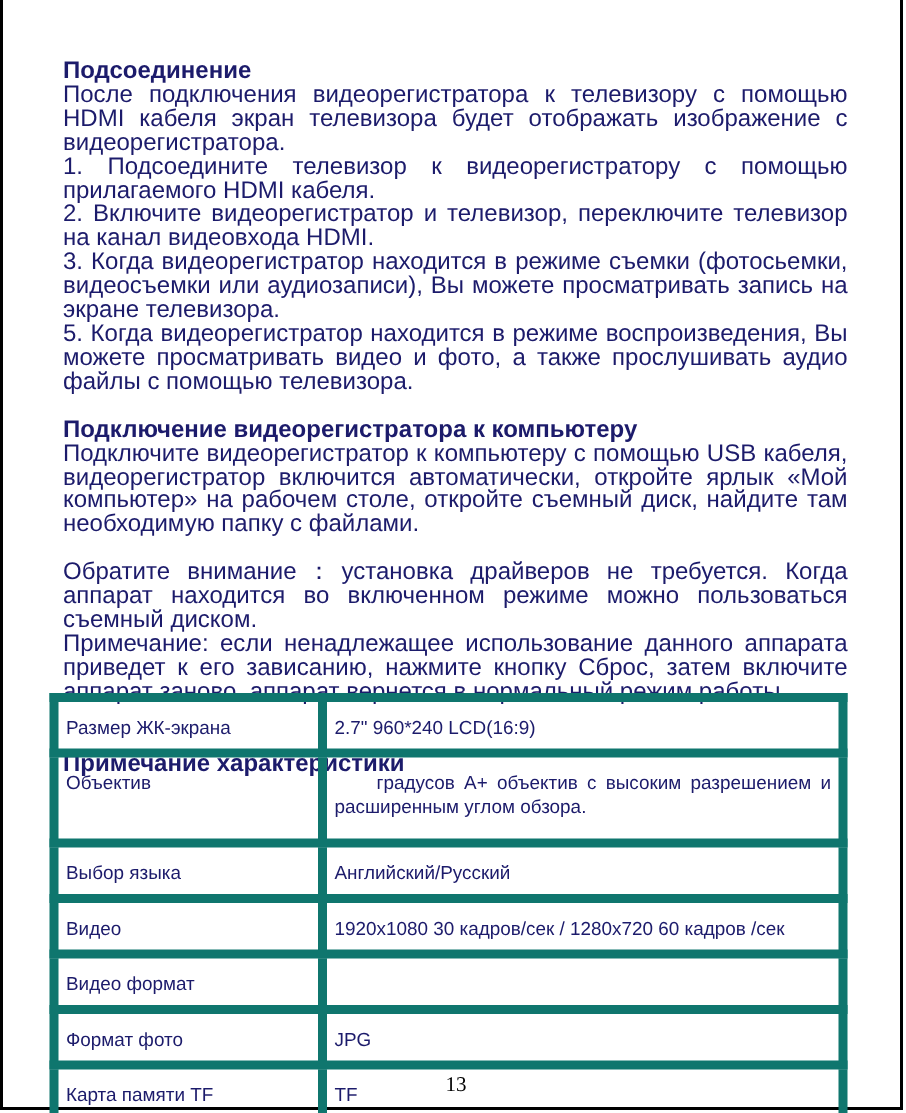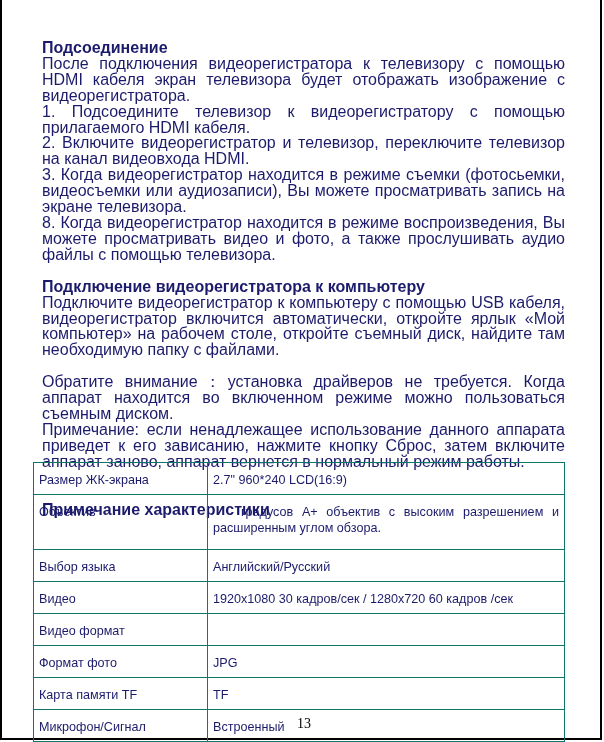--- a/index.html
+++ b/index.html
@@ -18,21 +18,21 @@
     p { margin: 0; text-align: justify; }
     .gap { height: 16px; }
     .gap2 { height: 32px; }
     table.spec {
       position: absolute; left: 31px; top: 462px; width: 532px;
       border-collapse: collapse;
       font-family: "Liberation Sans", sans-serif; font-size: 12.6px; line-height: 15.9px;
       color: #1c1b6b;
     }
     table.spec td {
-      border: 1px solid #0f766e; padding: 10px 5px 3px 5px; vertical-align: top; text-align: left; margin-left: 28px;
+      border: 6px solid #0f766e; padding: 10px 5px 3px 5px; vertical-align: top; text-align: left; margin-left: 28px;
     }
     table.spec td.k { width: 163px; }
     table.spec td.v { text-align: justify; }
     .row-tall td { height: 41px; }
     .row td { height: 18px; }
     .indent { display: inline-block; width: 28px; }
     .pagenum {
       position: absolute; left: 0; width: 604px; top: 716px; text-align: center;
       font-family: "Liberation Serif", serif; font-size: 14px; color: #000;
     }
@@ -40,26 +40,26 @@
 </head>
 <body>
 
 <div class="page">
   <div class="content">
     <p class="h">Подсоединение</p>
     <p>После подключения видеорегистратора к телевизору с помощью HDMI кабеля экран телевизора будет отображать изображение с видеорегистратора.</p>
     <p>1. Подсоедините телевизор к видеорегистратору с помощью прилагаемого HDMI кабеля.</p>
     <p>2. Включите видеорегистратор и телевизор, переключите телевизор на канал видеовхода HDMI.</p>
     <p>3. Когда видеорегистратор находится в режиме съемки (фотосьемки, видеосъемки или аудиозаписи), Вы можете просматривать  запись на экране телевизора.</p>
-    <p>8. Когда видеорегистратор находится в режиме воспроизведения, Вы можете просматривать видео и фото, а также прослушивать аудио файлы с помощью телевизора.</p>
+    <p>5. Когда видеорегистратор находится в режиме воспроизведения, Вы можете просматривать видео и фото, а также прослушивать аудио файлы с помощью телевизора.</p>
     <div class="gap"></div>
     <p class="h">Подключение видеорегистратора к компьютеру</p>
     <p>Подключите видеорегистратор к компьютеру с помощью USB кабеля, видеорегистратор включится автоматически, откройте ярлык «Мой компьютер» на рабочем столе, откройте съемный диск, найдите там необходимую папку с файлами.</p>
     <div class="gap"></div>
-    <p>Обратите внимание：установка драйверов не требуется. Когда аппарат находится во включенном режиме можно пользоваться съемным диском.</p>
+    <p>Обратите внимание：установка драйверов не требуется. Когда аппарат находится во включенном режиме можно пользоваться съемный диском.</p>
     <p>Примечание: если ненадлежащее использование данного аппарата приведет к его зависанию,  нажмите кнопку Сброс, затем включите аппарат заново,  аппарат вернется в нормальный режим работы.</p>
     <div class="gap2"></div>
     <p class="h">Примечание характеристики</p>
   </div>
 
   <table class="spec">
     <tbody>
         <tr class="row">
       <td class="k">Размер ЖК-экрана</td>
       <td class="v">2.7"  960*240   LCD(16:9)</td>

